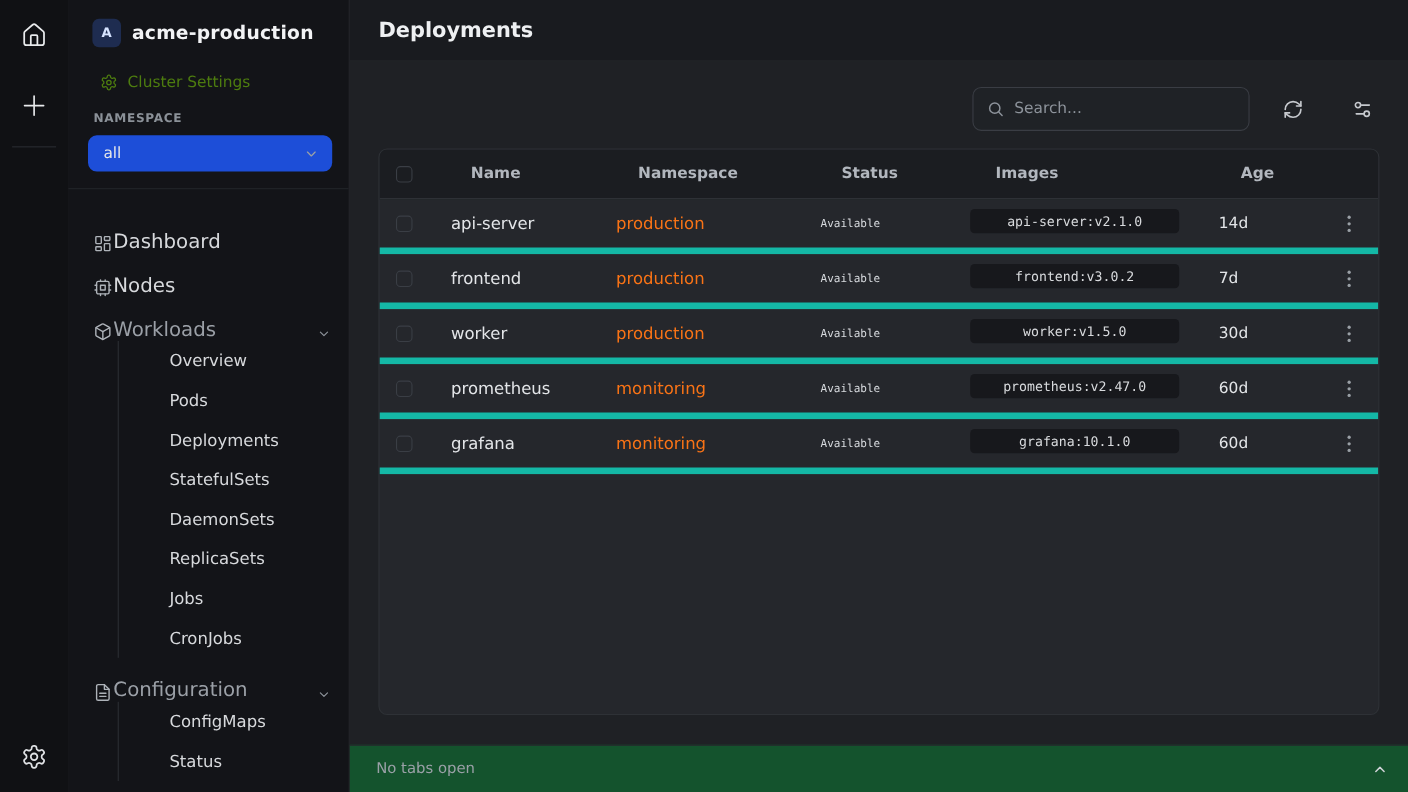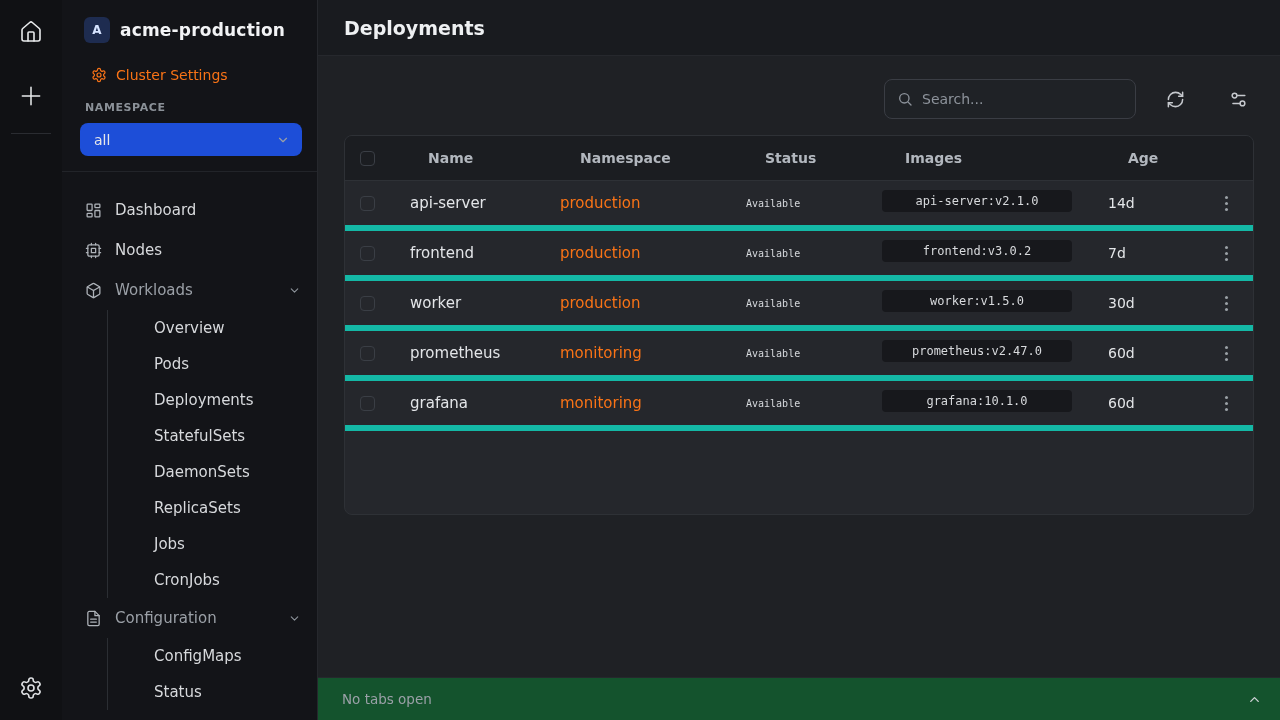--- a/index.html
+++ b/index.html
@@ -35,39 +35,39 @@
     overflow: hidden;
   }
   .cluster-row { display: flex; align-items: center; gap: 10px; margin-left: 4px; height: 27px; }
   .cluster-logo {
     width: 26px; height: 26px; border-radius: 6px; background: #1e2c50;
     color: #d6e3ff; font-weight: bold; font-size: 12px;
     display: flex; align-items: center; justify-content: center; flex: 0 0 26px;
   }
   .cluster-name { font-size: 17px; font-weight: bold; color: #f2f3f5; letter-spacing: .2px; }
   .cluster-settings {
-    display: flex; align-items: center; gap: 9px; color: #f97316; font-size: 14px;
+    display: flex; align-items: center; gap: 9px; color: #4d7c0f; font-size: 14px;
     margin: 19px 0 0 11px; height: 26px; cursor: pointer;
   }
   .ns-label {
     margin: 13px 0 0 5px; font-size: 11px; font-weight: bold;
     letter-spacing: .6px; color: #8b9198;
   }
   .ns-select {
     margin-top: 9px; width: 222px; height: 33px; background: #1d4ed8;
     border-radius: 8px; display: flex; align-items: center; justify-content: space-between;
     padding: 0 12px 0 14px; color: #e6e7e9; cursor: pointer; font-size: 14px;
   }
   .ns-select .chev { color: #9aa0a6; }
   .side-divider { height: 1px; background: #222429; margin: 15px -10px 0 -18px; }
 
   .nav { padding-top: 18px; }
   .nav-item {
-    display: flex; align-items: center; gap: 13px; height: 40px;
-    padding: 0 6px 0 5px; color: #d7d9dc; font-size: 15px; cursor: pointer;
+    display: flex; align-items: flex-end; gap: 1px; height: 40px;
+    padding: 0 6px 0 5px; color: #d7d9dc; font-size: 18px; cursor: pointer;
     border-radius: 6px;
   }
   .nav-item .nav-ico { color: #aeb3b9; display: flex; }
   .nav-item.group { color: #9ba0a7; }
   .nav-item .chev { margin-left: auto; color: #8d939a; display: flex; }
   .sub-list { border-left: 1px solid #2b2e33; margin-left: 27px; padding-left: 24px; }
   .sub-item {
     height: 36px; display: flex; align-items: center; color: #d7d9dc;
     font-size: 15px; cursor: pointer; margin-left: 22px;
   }
@@ -95,21 +95,21 @@
   .search-box input::placeholder { color: #8d939b; }
   .icon-btn {
     background: none; border: none; color: #c6c9ce; cursor: pointer;
     display: flex; align-items: center; justify-content: center; padding: 4px;
   }
   .icon-btn.refresh { margin-left: 26px; }
   .icon-btn.sliders { margin-left: 36px; margin-right: 2px; }
 
   
   .card {
-    margin-top: 16px; height: 380px; border: 1px solid #2e3136; border-radius: 8px;
+    margin-top: 16px; height: 515px; border: 1px solid #2e3136; border-radius: 8px;
     background: #25272c; overflow: hidden;
   }
   .grid-row { display: grid; grid-template-columns: 45px 155px 170px 155px 210px 120px 1fr; align-items: center; }
   .thead {
     height: 45px; background: #1b1d21; border-bottom: 1px solid #2e3136;
     color: #b2b7be; font-weight: bold; font-size: 14px;
   }
   .thead .col-name    { padding-left: 38px; }
   .thead .col-ns      { padding-left: 35px; }
   .thead .col-status  { padding-left: 50px; }

